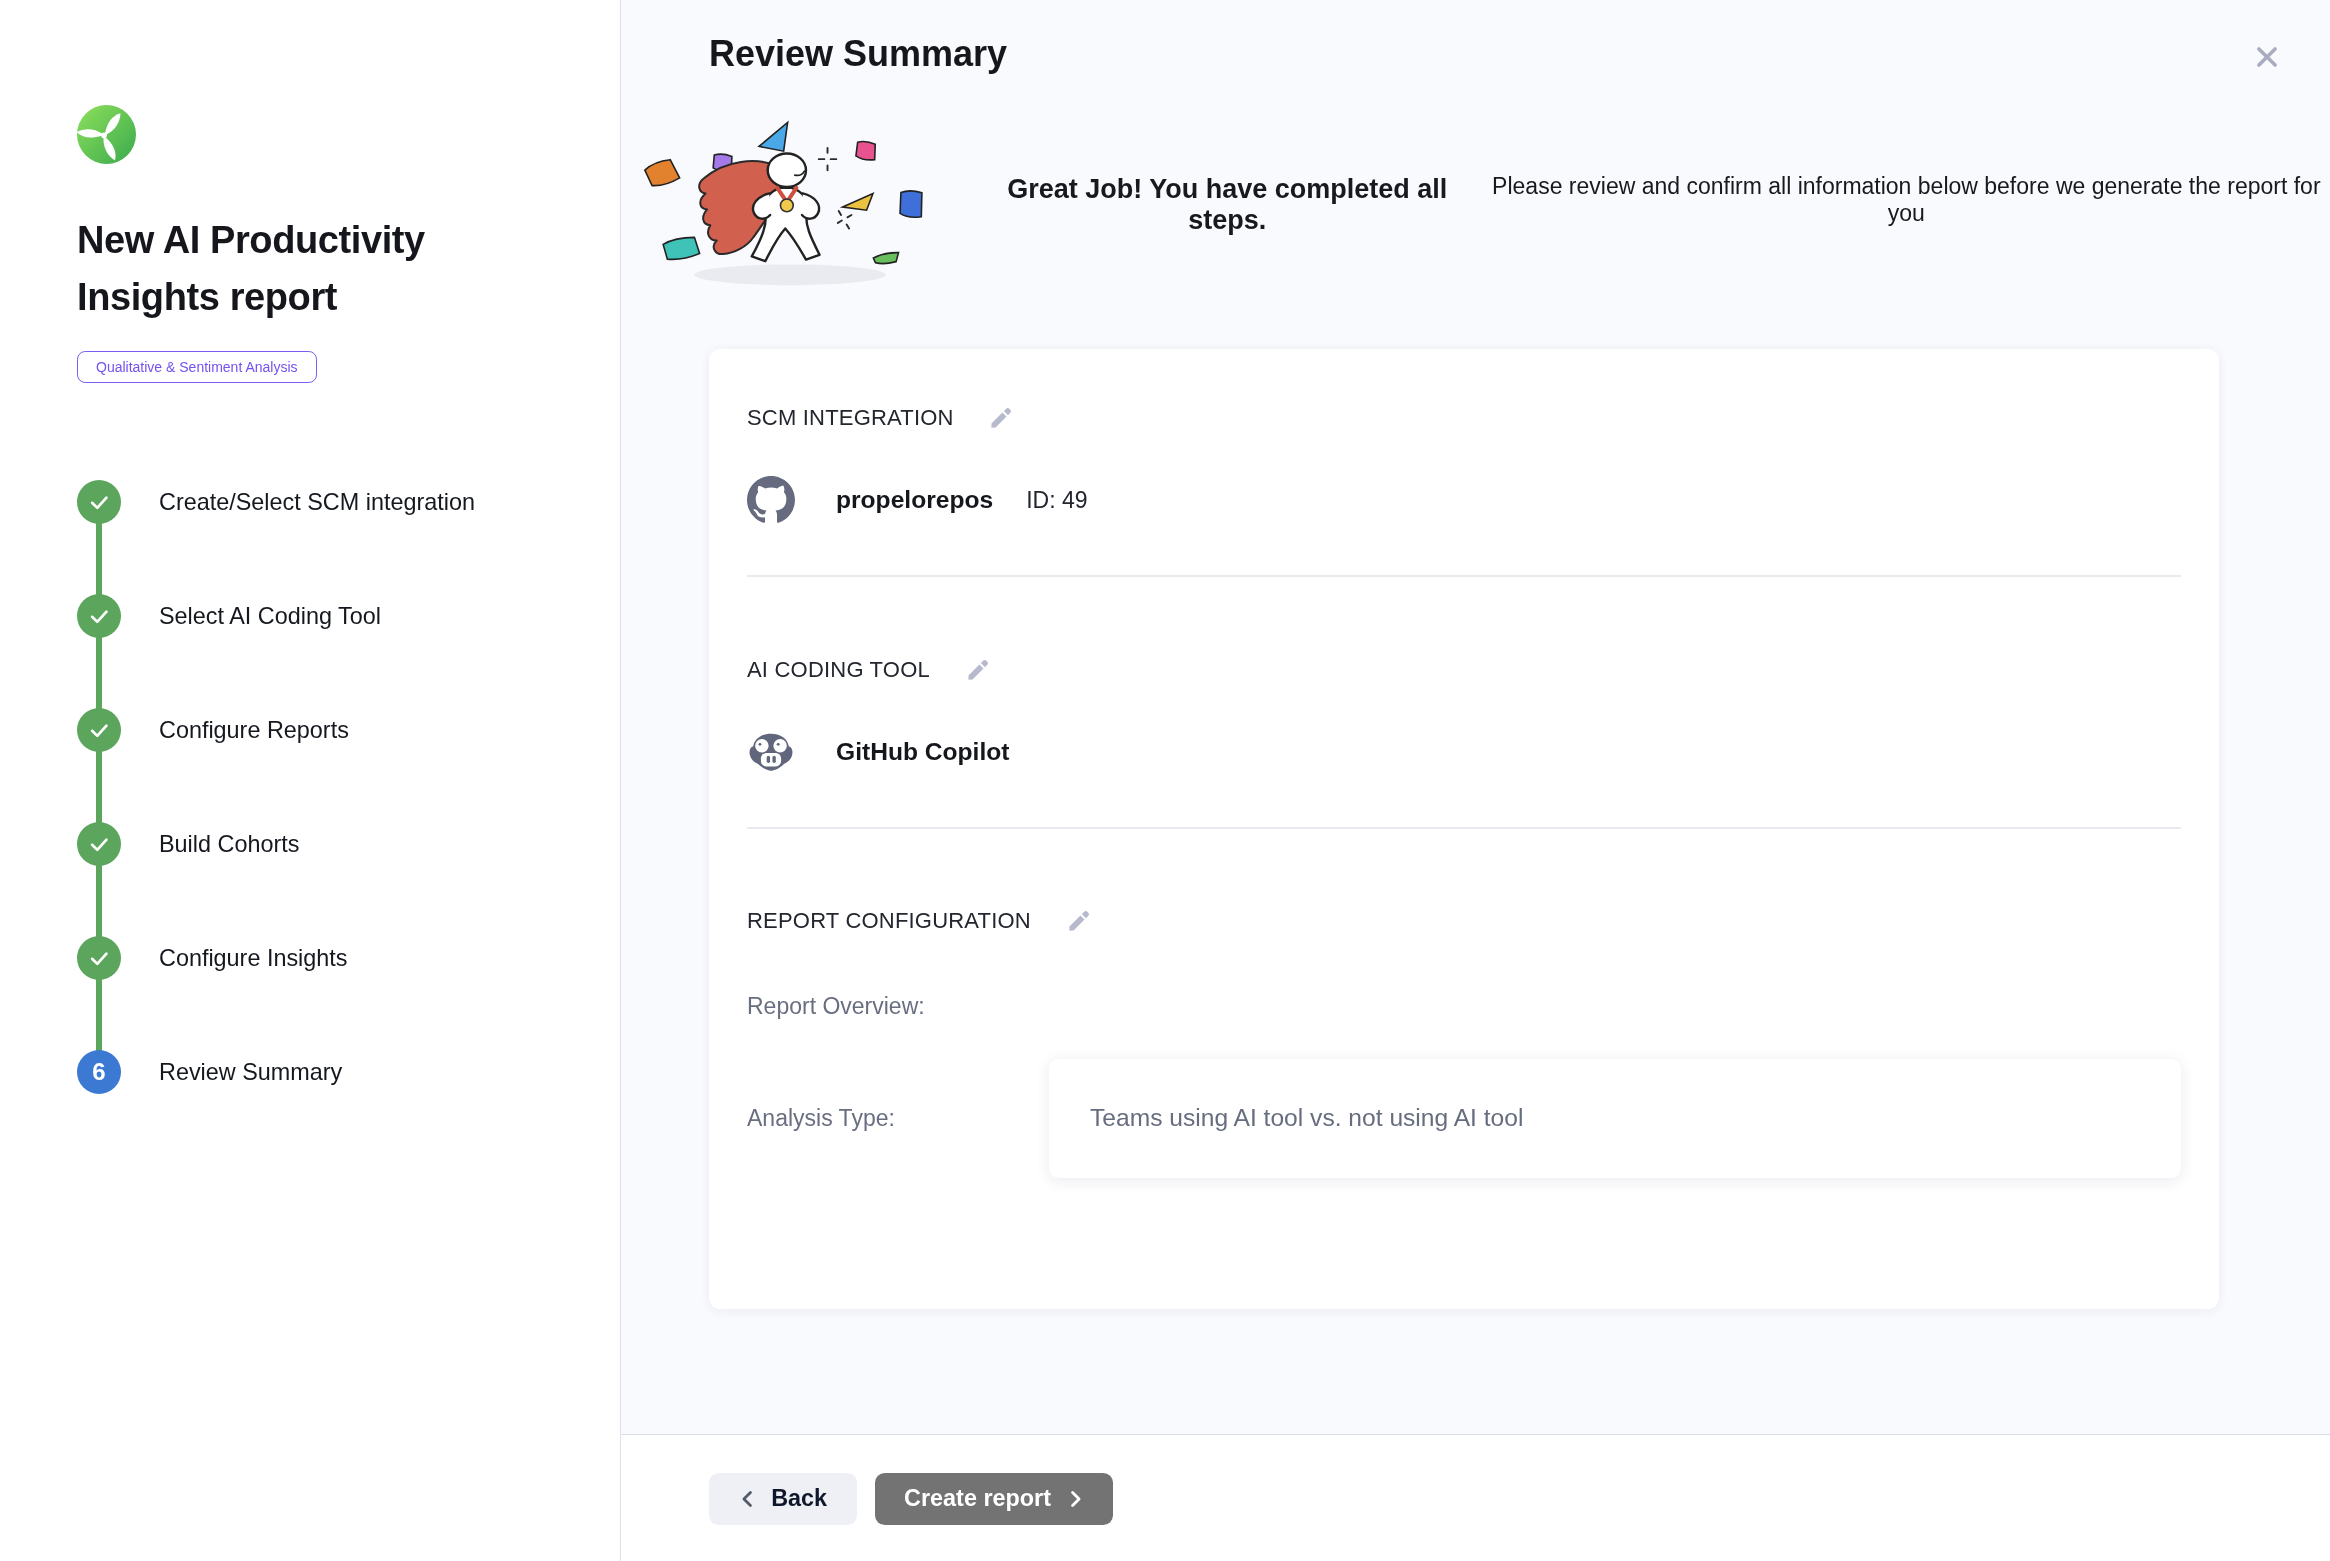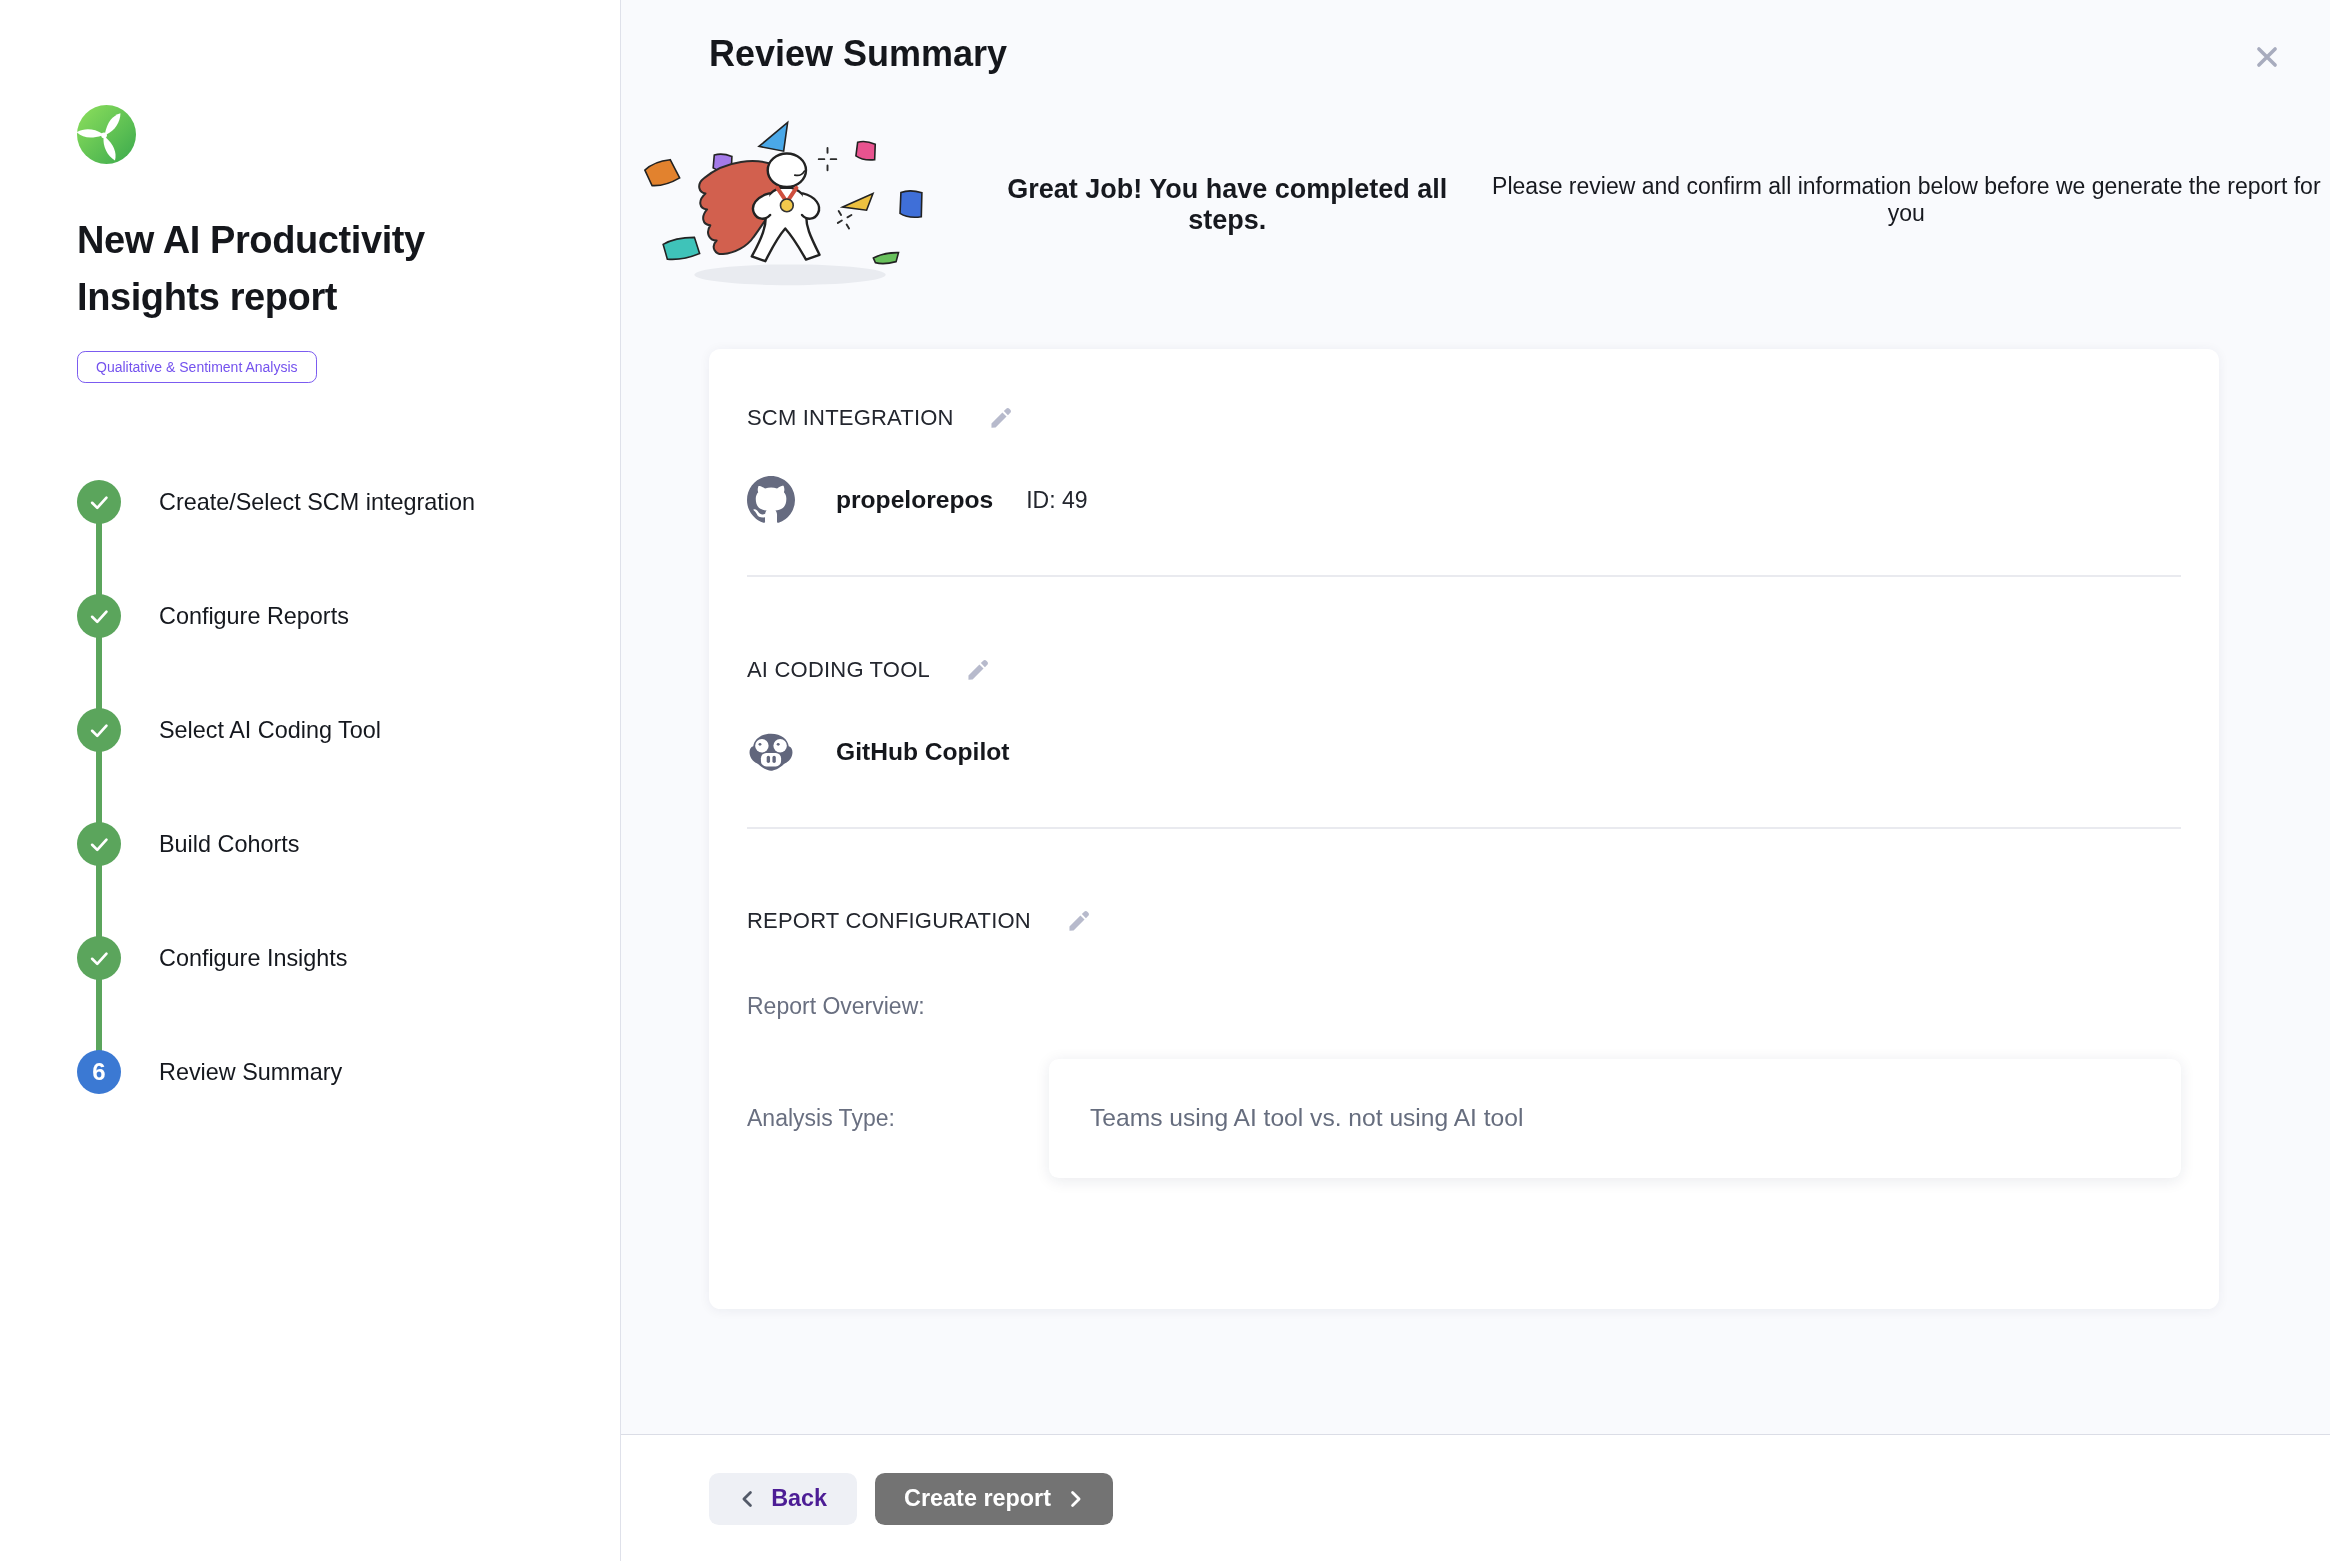--- a/index.html
+++ b/index.html
@@ -57,21 +57,21 @@
     display:flex; align-items:center; box-shadow:0 2.5px 14.7px rgba(25,35,70,0.09); font-size:24.6px; }
   .field-box.bold { font-weight:bold; color:#13161b; letter-spacing:0.2px; }
   .field-box.muted { color:#666d7e; }
 
   
   .footer { height:128px; min-height:128px; background:#fff; border-top:1.6px solid #dbdde6;
     display:flex; align-items:center; padding-left:88px; gap:18px; }
   .btn { height:52px; border:none; border-radius:9.8px; font-size:23.4px; font-weight:bold;
     display:flex; align-items:center; gap:14.7px; padding:0 29.5px; cursor:pointer;
     font-family:"Liberation Sans", sans-serif; }
-  .btn-back { background:#eef0f5; color:#4c1d95; }
+  .btn-back { background:#eef0f5; color:#0f172a; }
   .btn-create { background:#737373; color:#fff; }
   .chev { width:18px; height:18px; }
 </style>
 </head>
 <body>
 
 <aside class="sidebar">
   <svg class="logo" viewBox="0 0 72 72">
     <defs>
       <linearGradient id="lg" x1="0" y1="0" x2="1" y2="1">
@@ -101,29 +101,29 @@
           </svg>
       </span>
       <span class="step-label">Create/Select SCM integration</span>
     </li>
     <li class="step complete">
       <span class="step-circle">
         <svg viewBox="0 0 24 24">
             <path d="M5 12.5 L10 17.5 L19 7.5" fill="none" stroke="#fff" stroke-width="2.6" stroke-linecap="round" stroke-linejoin="round"></path>
           </svg>
       </span>
+      <span class="step-label">Select AI Coding Tool</span>
+    </li>
+    <li class="step complete">
+      <span class="step-circle">
+        <svg viewBox="0 0 24 24">
+            <path d="M5 12.5 L10 17.5 L19 7.5" fill="none" stroke="#fff" stroke-width="2.6" stroke-linecap="round" stroke-linejoin="round"></path>
+          </svg>
+      </span>
       <span class="step-label">Configure Reports</span>
-    </li>
-    <li class="step complete">
-      <span class="step-circle">
-        <svg viewBox="0 0 24 24">
-            <path d="M5 12.5 L10 17.5 L19 7.5" fill="none" stroke="#fff" stroke-width="2.6" stroke-linecap="round" stroke-linejoin="round"></path>
-          </svg>
-      </span>
-      <span class="step-label">Select AI Coding Tool</span>
     </li>
     <li class="step complete">
       <span class="step-circle">
         <svg viewBox="0 0 24 24">
             <path d="M5 12.5 L10 17.5 L19 7.5" fill="none" stroke="#fff" stroke-width="2.6" stroke-linecap="round" stroke-linejoin="round"></path>
           </svg>
       </span>
       <span class="step-label">Build Cohorts</span>
     </li>
     <li class="step complete">

